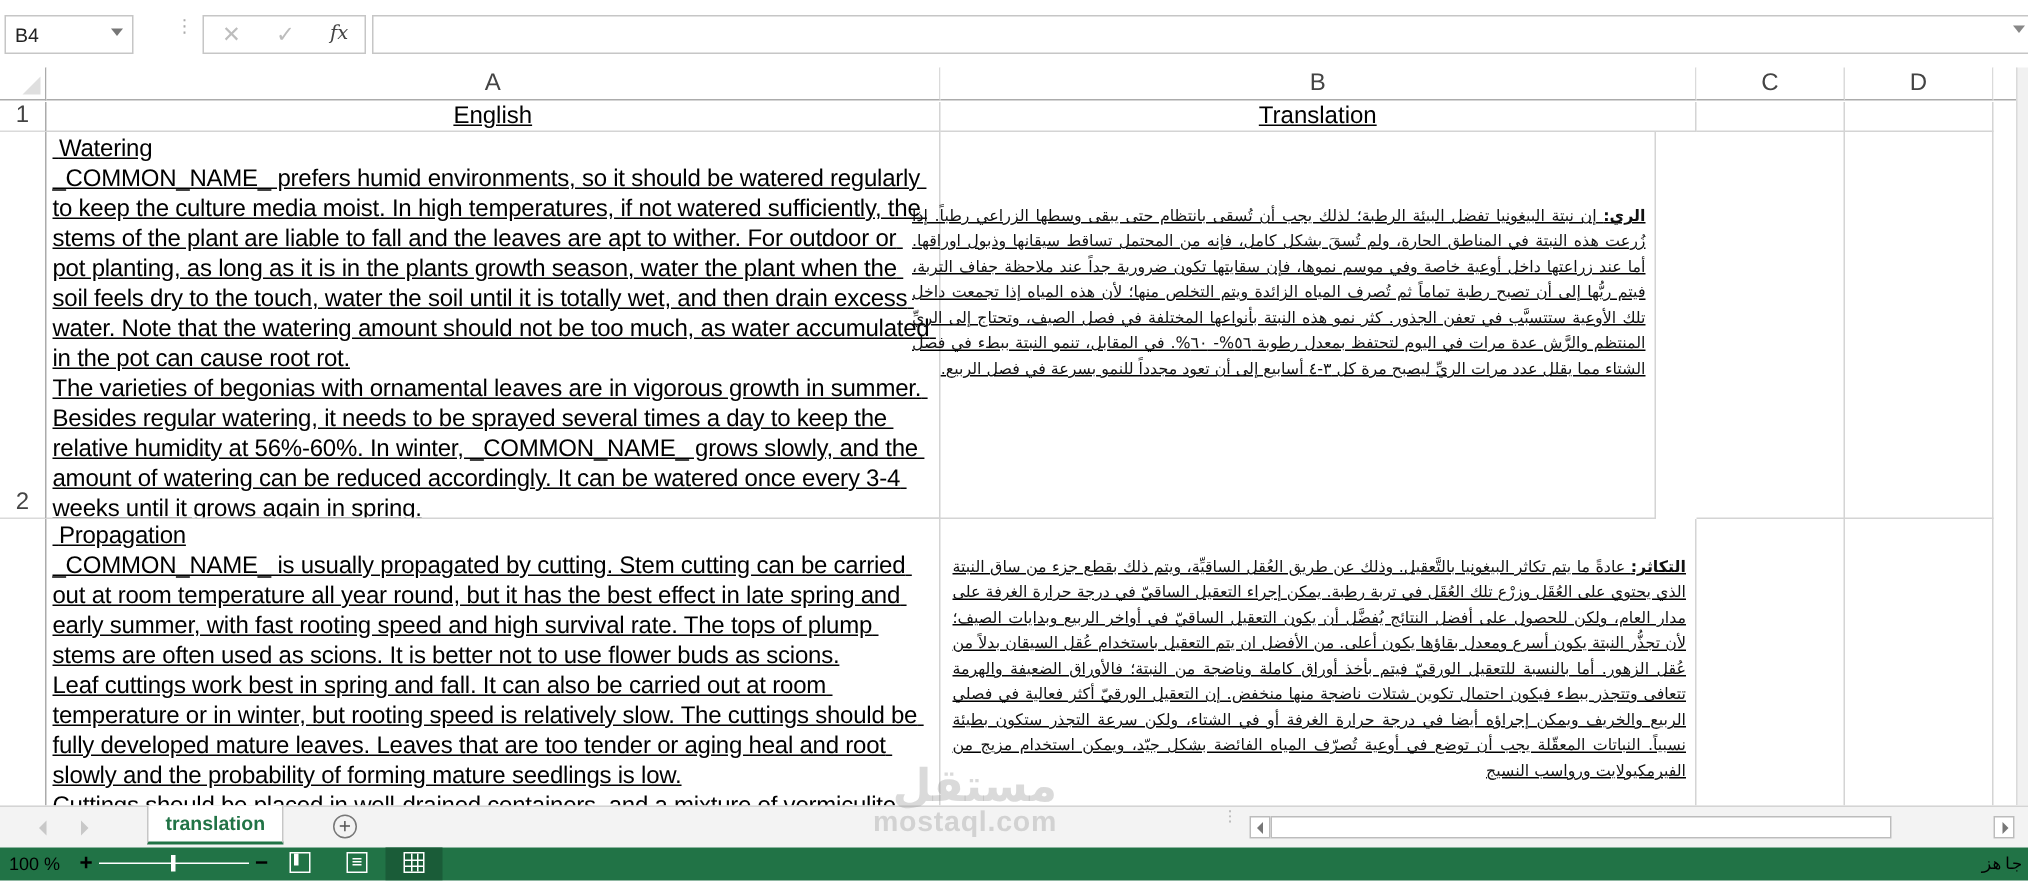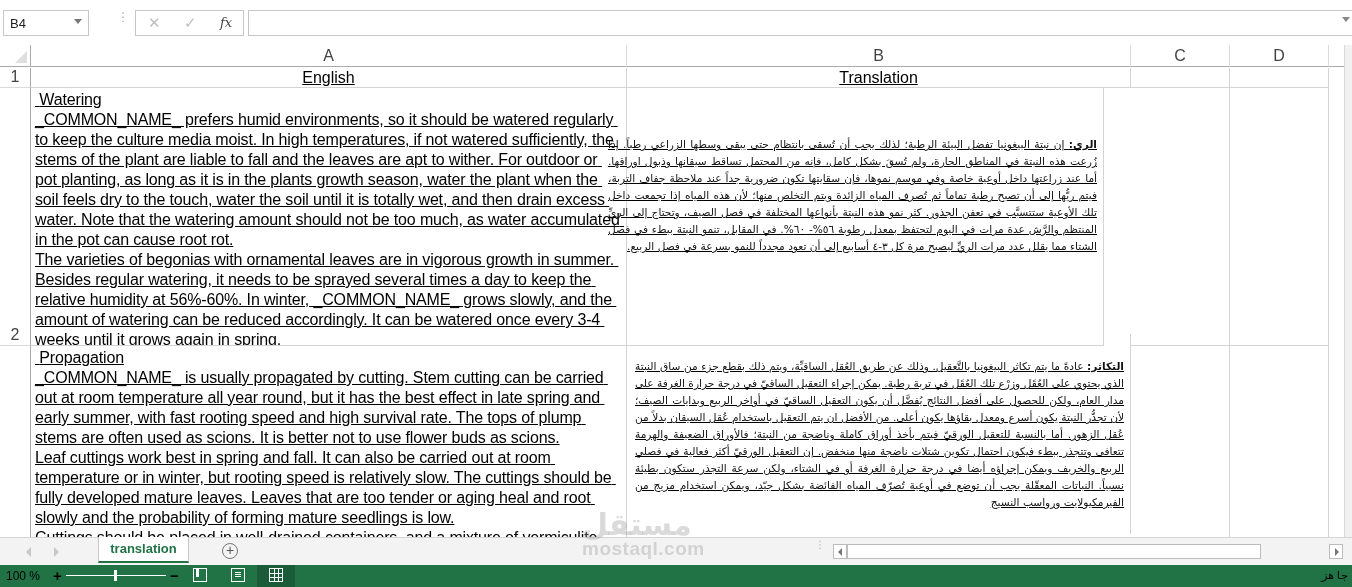--- a/index.html
+++ b/index.html
@@ -57,21 +57,21 @@
   .vbtn { position: absolute; top: 3px; width: 14px; height: 14px; border: 1px solid #fff; }
   .v1 { left: 193px; }
   .v1::after { content: ""; position: absolute; left: 2px; top: 0; width: 3px; height: 8px; background: #fff; }
   .v2 { left: 231px; }
   .v2::after { content: ""; position: absolute; left: 3px; top: 3px; width: 6px; height: 1px; background: #fff; box-shadow: 0 2px 0 #fff, 0 4px 0 #fff; }
   .vsel { position: absolute; left: 257px; top: 0; width: 38px; height: 22px; background: #1a5c38; }
   .v3 { left: 269px; background: linear-gradient(#fff,#fff) 4px 0/1px 100% no-repeat, linear-gradient(#fff,#fff) 8px 0/1px 100% no-repeat, linear-gradient(#fff,#fff) 0 4px/100% 1px no-repeat, linear-gradient(#fff,#fff) 0 8px/100% 1px no-repeat; }
   .ready { position: absolute; right: 4px; top: 4px; direction: rtl; font-family: Liberation Mono, monospace; font-size: 11px; }
 
   .watermark { position: absolute; left: 582px; top: 512px; color: rgba(150,150,150,0.35); font-size: 19px; font-weight: bold; letter-spacing: 0.5px; pointer-events: none; }
-  .watermark .logo { font-family: "DejaVu Sans", sans-serif; font-size: 30px; line-height: 26px; display: block; text-align: left; }
+  .watermark .logo { font-family: "DejaVu Sans", sans-serif; font-size: 30px; line-height: 26px; display: block; text-align: right; }
 </style>
 </head>
 <body>
 
 <div class="fbar">
   <div class="namebox">
     <span>B4</span>
     <span class="dd"></span>
   </div>
   <div class="vdots">⋮</div>
@@ -114,21 +114,21 @@
   <div class="cell" style="left:1131px;top:46px;width:99px;height:258px"></div>
   <div class="cell" style="left:1230px;top:46px;width:99px;height:258px"></div>
 
   <div class="rowhdr" style="top:304px;height:200px;border-bottom:none">
       <span></span>
     </div>
   <div class="cell en" style="left:31px;top:304px;width:596px;height:200px;border-bottom:none"> Propagation
 _COMMON_NAME_ is usually propagated by cutting. Stem cutting can be carried out at room temperature all year round, but it has the best effect in late spring and early summer, with fast rooting speed and high survival rate. The tops of plump stems are often used as scions. It is better not to use flower buds as scions.
 Leaf cuttings work best in spring and fall. It can also be carried out at room temperature or in winter, but rooting speed is relatively slow. The cuttings should be fully developed mature leaves. Leaves that are too tender or aging heal and root slowly and the probability of forming mature seedlings is low.
 Cuttings should be placed in well-drained containers, and a mixture of vermiculite</div>
-  <div class="cell" style="left:627px;top:292px;width:504px;height:200px;border-bottom:none">
+  <div class="cell" style="left:627px;top:304px;width:504px;height:200px;border-bottom:none">
     <div class="ar" style="margin-top:24px"><b>التكاثر:</b><span> عادةً ما يتم تكاثر البيغونيا بالتَّعقيل. وذلك عن طريق العُقل الساقيِّة، ويتم ذلك بقطع جزء من ساق النبتة الذي يحتوي على العُقَل وزرْع تلك العُقَل في تربة رطبة. يمكن إجراء التعقيل الساقيّ في درجة حرارة الغرفة على مدار العام، ولكن للحصول على أفضل النتائج يُفضَّل أن يكون التعقيل الساقيّ في أواخر الربيع وبدايات الصيف؛ لأن تجذُّر النبتة يكون أسرع ومعدل بقاؤها يكون أعلى. من الأفضل ان يتم التعقيل باستخدام عُقل السيقان بدلاً من عُقل الزهور. أما بالنسبة للتعقيل الورقيّ فيتم بأخذ أوراق كاملة وناضجة من النبتة؛ فالأوراق الضعيفة والهرمة تتعافى وتتجذر ببطء فيكون احتمال تكوين شتلات ناضجة منها منخفض. إن التعقيل الورقيّ أكثر فعالية في فصلي الربيع والخريف ويمكن إجراؤه أيضا في درجة حرارة الغرفة أو في الشتاء، ولكن سرعة التجذر ستكون بطيئة نسبياً. النباتات المعقّلة يجب أن توضع في أوعية تُصرّف المياه الفائضة بشكل جيّد، ويمكن استخدام مزيج من الفيرمكيولايت ورواسب النسيج</span></div>
   </div>
   <div class="cell" style="left:1131px;top:304px;width:99px;height:200px;border-bottom:none"></div>
   <div class="cell" style="left:1230px;top:304px;width:99px;height:200px;border-bottom:none"></div>
 
   <div class="vscroll"></div>
 </div>
 
 <div class="tabbar">
   <span class="navarrow navl"></span>

